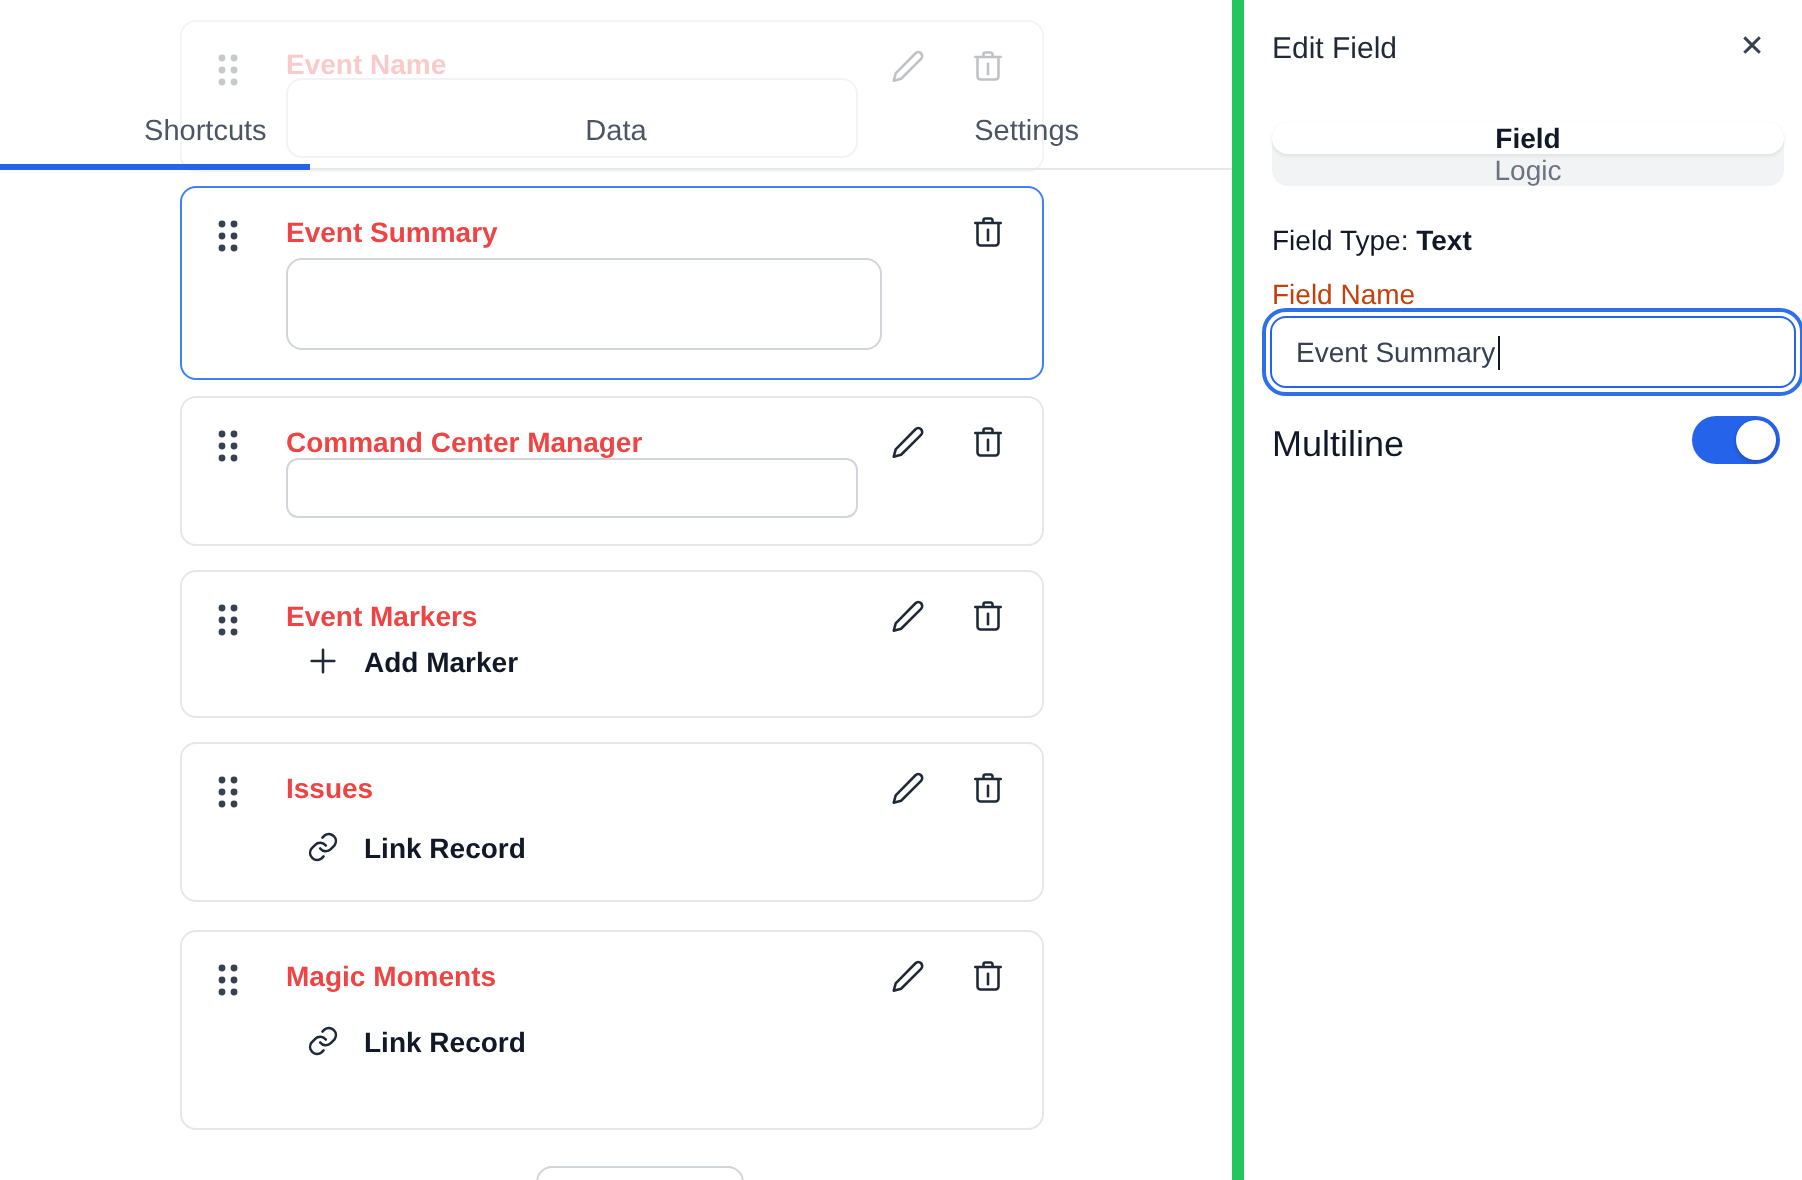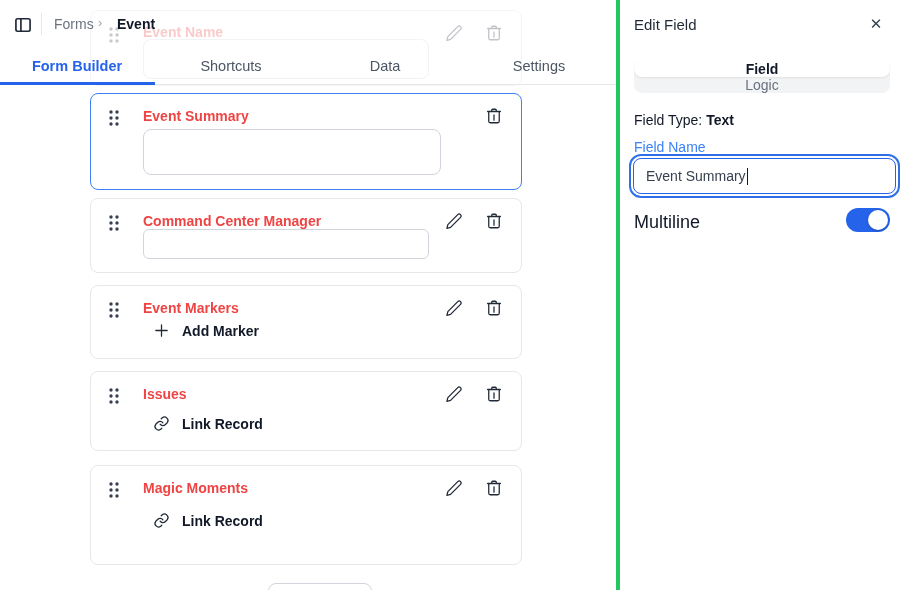--- a/index.html
+++ b/index.html
@@ -49,33 +49,33 @@
   .inline-action { position:absolute; left:62px; display:flex; align-items:center; gap:12px;
     background:none; border:none; cursor:pointer; font-family:"Liberation Sans",sans-serif;
     font-size:14px; font-weight:700; color:#111827; }
   .inline-action svg { width:17px; height:17px; color:#1f2937; }
 
   .add-field-btn { position:absolute; left:268px; top:583px; width:104px; height:30px;
     border:1px solid #d1d5db; border-radius:8px; background:#fff; cursor:pointer; z-index:2; }
 
   
   .side-panel { position:absolute; left:616px; top:0; width:285px; height:590px;
-    background:#fff; border-left:4px solid #22c55e; z-index:4; }
+    background:#fff; border-left:6px solid #22c55e; z-index:4; }
   .sp-title { position:absolute; left:14px; top:16px; font-size:15px; font-weight:500; color:#1f2937; }
   .sp-close { position:absolute; right:15px; top:14px; width:20px; height:20px; background:none; border:none;
     font-size:15px; color:#374151; cursor:pointer; line-height:20px; }
   .seg { position:absolute; left:14px; top:61px; width:256px; height:32px;
     background:#f1f3f5; border-radius:8px; display:flex;flex-direction:column; }
   .seg-item { flex:1; display:flex; align-items:center; justify-content:center;
     font-size:14px; color:#6b7280; border-radius:8px; cursor:pointer; }
   .seg-item.active { background:#fff; color:#111827; font-weight:700;
     box-shadow:0 1px 2px rgba(0,0,0,0.08); }
   .sp-type { position:absolute; left:14px; top:112px; font-size:14px; color:#111827; }
   .sp-type b { font-weight:700; }
-  .sp-label { position:absolute; left:14px; top:139px; font-size:14px; color:#3b82f6; }
+  .sp-label { position:absolute; left:14px; top:139px; font-size:14px; color:#c2410c; }
   .name-input-wrap { position:absolute; left:13px; top:158px; width:263px; height:36px;
     border:1.5px solid #2563eb; border-radius:8px; outline:2px solid #2f6fe8; outline-offset:2px;
     background:#fff; display:flex; align-items:center; padding:0 12px; cursor:text; }
   .name-input-wrap .value { font-size:14px; color:#374151; }
   .caret { display:inline-block; width:1.5px; height:17px; background:#111827; margin-left:1px;
     vertical-align:middle; animation:blink 1s steps(1) infinite; }
   @keyframes blink { 50% { opacity:0; } }
   .sp-multiline-label { position:absolute; left:14px; top:212px; font-size:18px; color:#111827; }
   .toggle { position:absolute; right:11px; top:208px; width:44px; height:24px;
     border-radius:12px; background:#2563eb; border:none; cursor:pointer; }
@@ -108,35 +108,22 @@
       </span>
       <span class="icon-btn">
         <svg viewBox="0 0 24 24" fill="none" stroke="currentColor" stroke-width="1.7" stroke-linecap="round" stroke-linejoin="round">
             <path d="M3.5 6h17M9 6V4.2A1.2 1.2 0 0 1 10.2 3h3.6A1.2 1.2 0 0 1 15 4.2V6m4 0v13a2 2 0 0 1-2 2H7a2 2 0 0 1-2-2V6"></path>
             <path d="M12 10.5v7"></path>
           </svg>
       </span>
     </span>
   </div>
 
-  <div class="header">
-    <span class="panel-toggle">
-      <svg viewBox="0 0 24 24" fill="none" stroke="currentColor" stroke-width="2">
-          <rect x="3.5" y="4.5" width="17" height="15" rx="2"></rect>
-          <path d="M9.5 4.5v15"></path>
-        </svg>
-    </span>
-    <span class="hdr-sep"></span>
-    <span class="crumb crumb-forms">Forms</span>
-    <span class="crumb crumb-chevron">›</span>
-    <span class="crumb crumb-event">Event</span>
-  </div>
 
   <div class="tabs">
-    <div class="tab active">Form Builder</div>
     <div class="tab">Shortcuts</div>
     <div class="tab">Data</div>
     <div class="tab">Settings</div>
   </div>
   <div class="tab-underline"></div>
 
   <div class="card selected" style="top:93px;height:97px;">
     <span class="drag-handle">
       <svg viewBox="0 0 12 18" fill="currentColor">
           <circle cx="3" cy="3" r="1.7"></circle>

